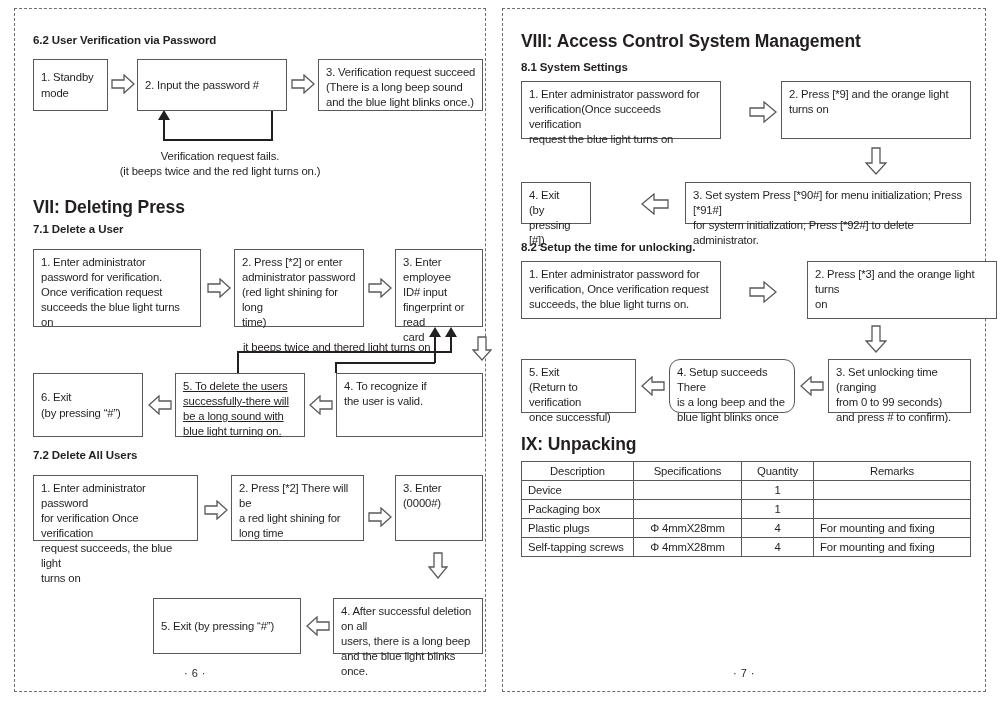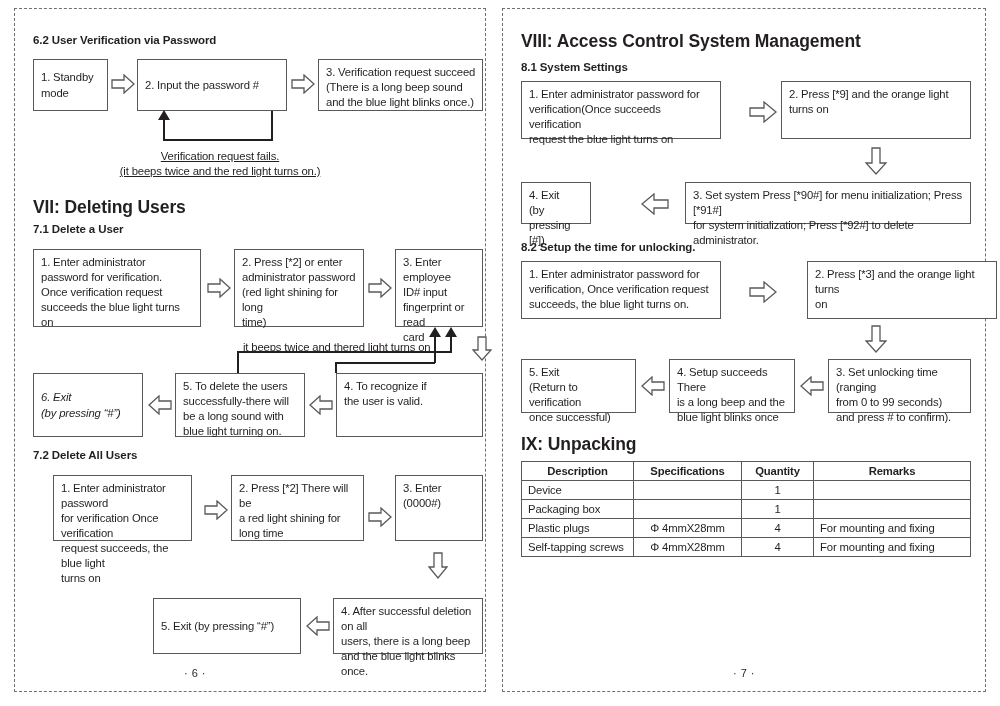--- a/index.html
+++ b/index.html
@@ -113,21 +113,21 @@
   }
   table.unpack th, table.unpack td {
     border: 1.2px solid #58595b;
     padding: 2px 6px;
     height: 19px;
     box-sizing: border-box;
     font-weight: normal;
     vertical-align: middle;
   }
   table.unpack th {
-    font-weight: bold;
+    font-weight: normal;
     text-align: center;
   }
   td.c { text-align: center; }
 </style>
 </head>
 <body>
 
 <div class="sheet">
 
   <div class="page page-left">
@@ -149,24 +149,24 @@
     </div>
     <div class="box" style="left:303px; top:50px; width:165px; height:52px;">3. Verification request succeed
 (There is a long beep sound
 and the blue light blinks once.)</div>
 
     <div class="line v" style="left:256px; top:102px; height:29px;"></div>
     <div class="line h" style="left:148px; top:130px; width:110px;"></div>
     <div class="line v" style="left:148px; top:110px; height:21px;"></div>
     <div class="tri-up" style="left:143px; top:101px;"></div>
 
-    <div class="cap center" style="left:60px; top:140px; width:290px;text-decoration:underline;">Verification request fails.
+    <div class="cap center" style="left:60px; top:140px; width:290px;">Verification request fails.
 (it beeps twice and the red light turns on.)</div>
 
-    <div class="h-roman" style="left:18px; top:188px;">VII: Deleting Users</div>
+    <div class="h-roman" style="left:18px; top:188px;">VII: Deleting Press</div>
     <div class="h-sub" style="left:18px; top:214px;">7.1 Delete a User</div>
 
     <div class="box" style="left:18px; top:240px; width:168px; height:78px;">1. Enter administrator
 password for verification.
 Once verification request
 succeeds the blue light turns on</div>
     <div class="arrow" style="left:192px; top:269px;">
       <svg width="24" height="20" viewBox="0 0 24 20">
           <path d="M1 6 H13 V1 L23 10 L13 19 V14 H1 Z" fill="#fff" stroke="#58595b" stroke-width="1.3" stroke-linejoin="miter"></path>
         </svg>
@@ -196,42 +196,42 @@
     <div class="line h" style="left:320px; top:353px; width:100px;"></div>
     <div class="line v" style="left:320px; top:353px; height:11px;"></div>
 
     <div class="tri-up" style="left:430px; top:318px;"></div>
     <div class="line v" style="left:435px; top:327px; height:16px;"></div>
     <div class="line h" style="left:222px; top:342px; width:215px;"></div>
     <div class="line v" style="left:222px; top:342px; height:22px;"></div>
 
     <div class="cap" style="left:228px; top:331px;">it beeps twice and thered light turns on</div>
 
-    <div class="box vcenter" style="left:18px; top:364px; width:110px; height:64px;font-style:italic;">6. Exit
+    <div class="box vcenter" style="left:18px; top:364px; width:110px; height:64px;">6. Exit
 (by pressing “#”)</div>
     <div class="arrow" style="left:133px; top:386px;">
       <svg width="24" height="20" viewBox="0 0 24 20">
           <path d="M23 6 H11 V1 L1 10 L11 19 V14 H23 Z" fill="#fff" stroke="#58595b" stroke-width="1.3" stroke-linejoin="miter"></path>
         </svg>
     </div>
-    <div class="box" style="left:160px; top:364px; width:130px; height:64px;">5. To delete the users
+    <div class="box" style="left:160px; top:364px; width:130px; height:64px;text-decoration:underline;">5. To delete the users
 successfully-there will
 be a long sound with
 blue light turning on.</div>
     <div class="arrow" style="left:294px; top:386px;">
       <svg width="24" height="20" viewBox="0 0 24 20">
           <path d="M23 6 H11 V1 L1 10 L11 19 V14 H23 Z" fill="#fff" stroke="#58595b" stroke-width="1.3" stroke-linejoin="miter"></path>
         </svg>
     </div>
     <div class="box" style="left:321px; top:364px; width:147px; height:64px;">4. To recognize if
 the user is valid.</div>
 
     <div class="h-sub" style="left:18px; top:440px;">7.2 Delete All Users</div>
 
-    <div class="box" style="left:18px; top:466px; width:139px; height:66px;margin-left:20px;">1. Enter administrator password
+    <div class="box" style="left:18px; top:466px; width:165px; height:66px;">1. Enter administrator password
 for verification Once verification
 request succeeds, the blue light
 turns on</div>
     <div class="arrow" style="left:189px; top:491px;">
       <svg width="24" height="20" viewBox="0 0 24 20">
           <path d="M1 6 H13 V1 L23 10 L13 19 V14 H1 Z" fill="#fff" stroke="#58595b" stroke-width="1.3" stroke-linejoin="miter"></path>
         </svg>
     </div>
     <div class="box" style="left:216px; top:466px; width:133px; height:66px;">2. Press [*2] There will be
 a red light shining for
@@ -314,21 +314,21 @@
     </div>
 
     <div class="box" style="left:18px; top:350px; width:115px; height:54px;">5. Exit
 (Return to verification
 once successful)</div>
     <div class="arrow" style="left:138px; top:367px;">
       <svg width="24" height="20" viewBox="0 0 24 20">
           <path d="M23 6 H11 V1 L1 10 L11 19 V14 H23 Z" fill="#fff" stroke="#58595b" stroke-width="1.3" stroke-linejoin="miter"></path>
         </svg>
     </div>
-    <div class="box" style="left:166px; top:350px; width:126px; height:54px;">4. Setup succeeds There
+    <div class="box" style="left:166px; top:350px; width:126px; height:54px;border-radius:11px;">4. Setup succeeds There
 is a long beep and the
 blue light blinks once</div>
     <div class="arrow" style="left:297px; top:367px;">
       <svg width="24" height="20" viewBox="0 0 24 20">
           <path d="M23 6 H11 V1 L1 10 L11 19 V14 H23 Z" fill="#fff" stroke="#58595b" stroke-width="1.3" stroke-linejoin="miter"></path>
         </svg>
     </div>
     <div class="box" style="left:325px; top:350px; width:143px; height:54px;">3. Set unlocking time (ranging
 from 0 to 99 seconds)
 and press # to confirm).</div>

